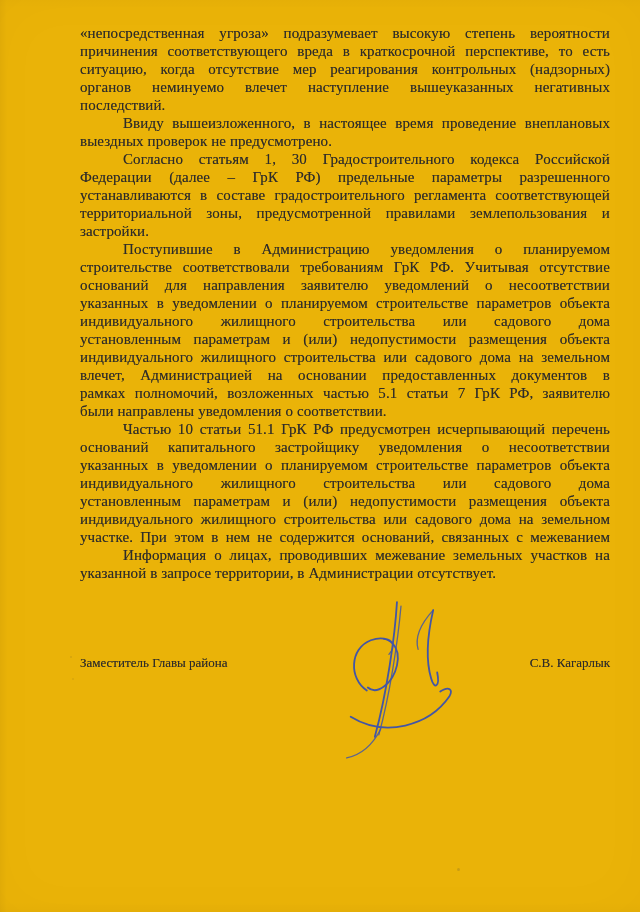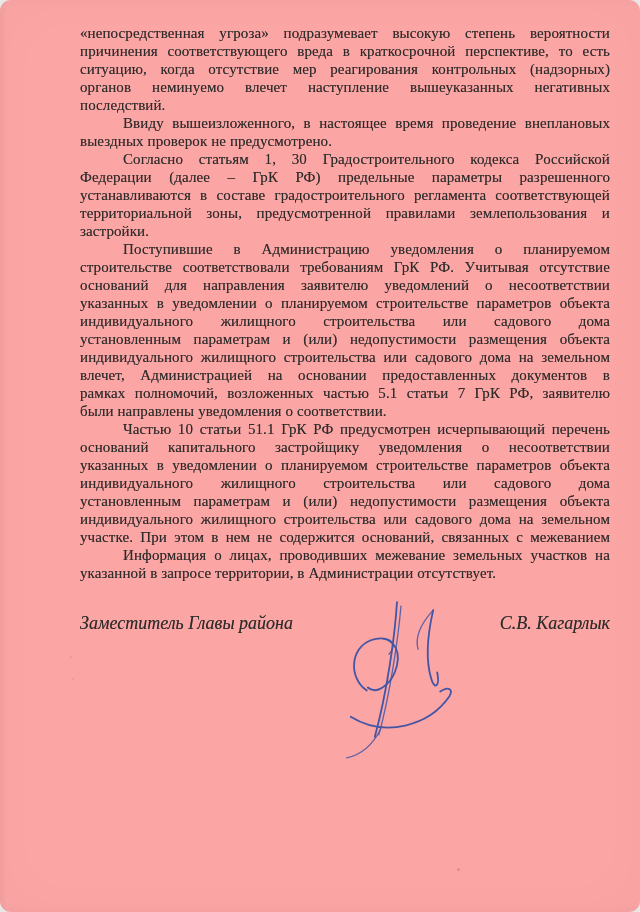--- a/index.html
+++ b/index.html
@@ -4,26 +4,25 @@
 <style>
   html, body {
     margin: 0;
     padding: 0;
     background: #e8e8e6;
   }
   .page {
     position: relative;
     width: 640px;
     height: 912px;
-    background: #fca5a5;
+    background: #eab308;
     overflow: hidden;
     font-family: "Liberation Serif", "DejaVu Serif", serif;
     color: #2e2c2a;
     box-shadow: inset 0 0 60px rgba(0,0,0,0.02);
-    border-radius: 11px;
   }
   
   .page::before {
     content: "";
     position: absolute;
     inset: 0;
     pointer-events: none;
     background:
       linear-gradient(90deg, rgba(0,0,0,0.035) 0px, rgba(0,0,0,0) 7px),
       linear-gradient(0deg, rgba(0,0,0,0.015) 0px, rgba(0,0,0,0) 10px),
@@ -37,28 +36,27 @@
     font-size: 15px;
     line-height: 18px;
     text-align: justify;
     letter-spacing: 0.1px;
     text-shadow: 0 0 0.6px rgba(46,44,42,0.55);
     white-space: normal;
   }
   .line.just { text-align-last: justify; }
   .line.indent { text-indent: 43px; }
   .sig-row {
-    margin-top: 32px;
+    margin-top: 72px;
     display: flex;
     justify-content: space-between;
     align-items: baseline;
-    font-size: 18px;
+    font-size: 13px;
     line-height: 18px;
     text-shadow: 0 0 0.6px rgba(46,44,42,0.55);
-    font-style: italic;
   }
   .signature-svg {
     position: absolute;
     left: 336px;
     top: 596px;
     width: 132px;
     height: 166px;
     pointer-events: none;
   }
   .signature-svg path {

